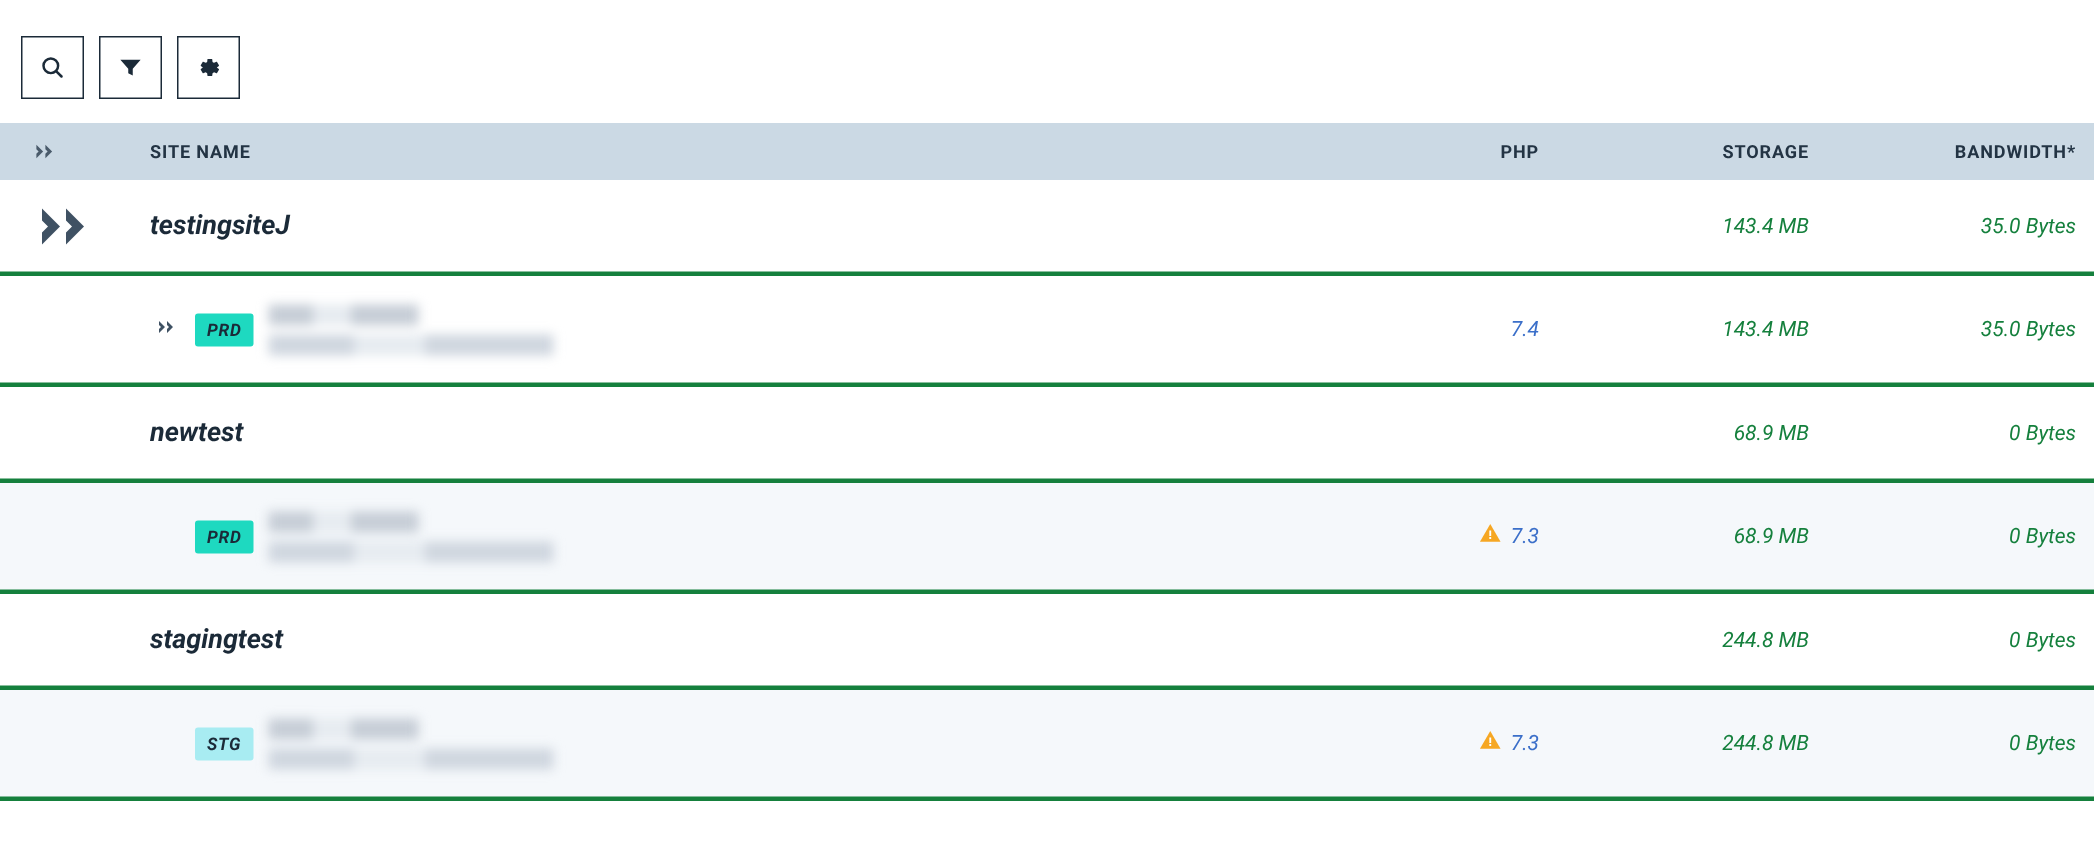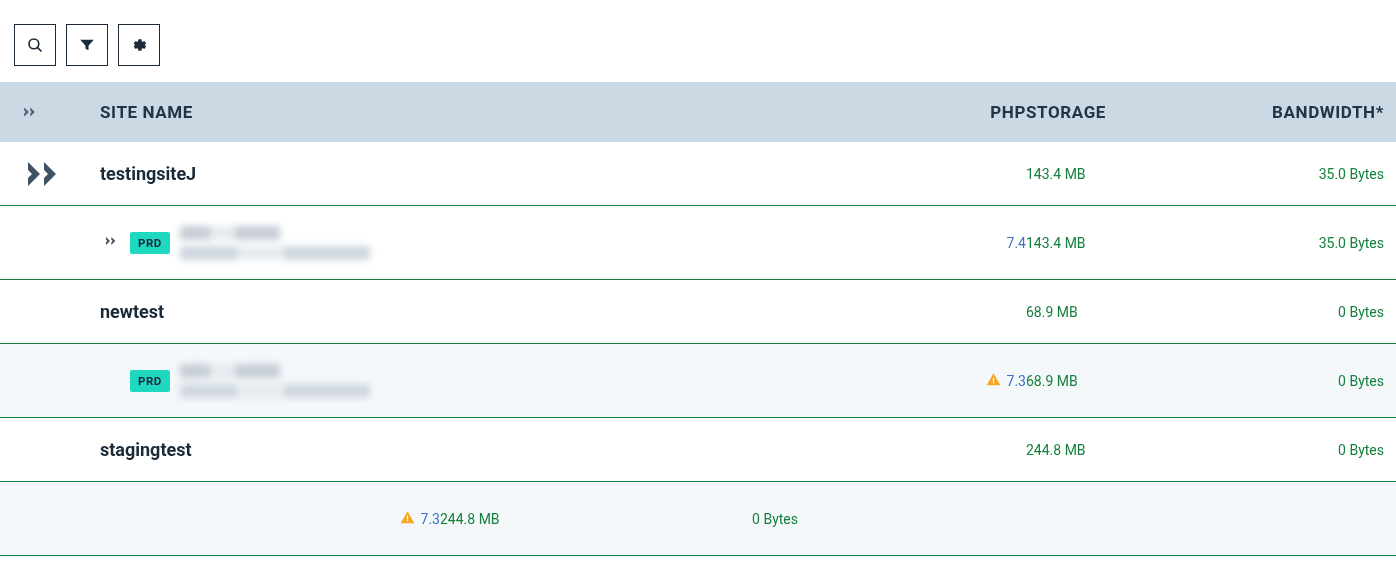--- a/index.html
+++ b/index.html
@@ -25,40 +25,41 @@
       align-items: center;
       justify-content: center;
       color: #1b2a38;
     }
     .tool-btn svg { width: 18px; height: 18px; }
     .table { width: 100%; }
     .thead {
       background: #cbd9e4;
       display: flex;
       align-items: center;
-      height: 60px;
-      font-size: 17px;
+      height: 38px;
+      font-size: 12px;
       letter-spacing: 0.6px;
       color: #233444;
       font-weight: 700;
     }
     .row {
       display: flex;
       align-items: center;
-      border-bottom: 1px solid #15803d;
+      border-bottom: 3px solid #15803d;
       min-height: 62px;
+      font-style: italic;
     }
     .row.site-row { background: #fff; min-height: 64px; }
     .row.env-row { background: #f5f8fb; min-height: 74px; }
     .row.env-row.first { background: #fff; }
     .col-exp   { width: 70px;  padding-left: 22px; display: flex; align-items: center; }
     .col-name  { flex: 1; display: flex; align-items: center; gap: 10px; }
     .col-group { width: 260px; text-align: left; }
     .col-php   { width: 110px; text-align: right; display: flex; align-items: center; justify-content: flex-end; gap: 6px; }
-    .col-storage { width: 180px; }
+    .col-storage { width: 180px; text-align: right; }
     .col-bw    { width: 190px; text-align: right; padding-right: 12px; }
     .thead .col-name  { padding-left: 30px; }
     .thead .col-exp svg { fill: #4a5b6b; width: 18px; height: 18px; }
     .site-name { font-size: 18px; font-weight: 700; color: #1b2a38; padding-left: 30px; }
     .env-row .col-name { padding-left: 60px; }
     .env-row.first .col-name { padding-left: 34px; }
     .env-expand svg { width: 16px; height: 16px; fill: #3f5163; }
     .badge {
       display: inline-flex;
       align-items: center;
@@ -199,20 +200,28 @@
     <div class="col-name">
           <span class="site-name">stagingtest</span>
         </div>
     <div class="col-group"></div>
     <div class="col-php"></div>
     <div class="col-storage val">244.8 MB</div>
     <div class="col-bw val">0 Bytes</div>
       </div>
       <div class="row env-row ">
     <div class="col-exp"></div>
+    <div class="col-name">
+
+      <span class="badge badge-stg">STG</span>
+      <div class="blur-block">
+        <div class="blur-line1"></div>
+            <div class="blur-line2"></div>
+      </div>
+    </div>
     <div class="col-group"></div>
     <div class="col-php">
       <span class="warn-icon"><svg viewBox="0 0 24 24">
               <path fill="#f6a723" d="M12 2L1 21h22L12 2z"></path>
               <path fill="#fff" d="M11 9h2v6h-2zm0 7h2v2h-2z"></path>
             </svg></span>
       <span class="php-link">7.3</span>
     </div>
     <div class="col-storage val">244.8 MB</div>
     <div class="col-bw val">0 Bytes</div>

